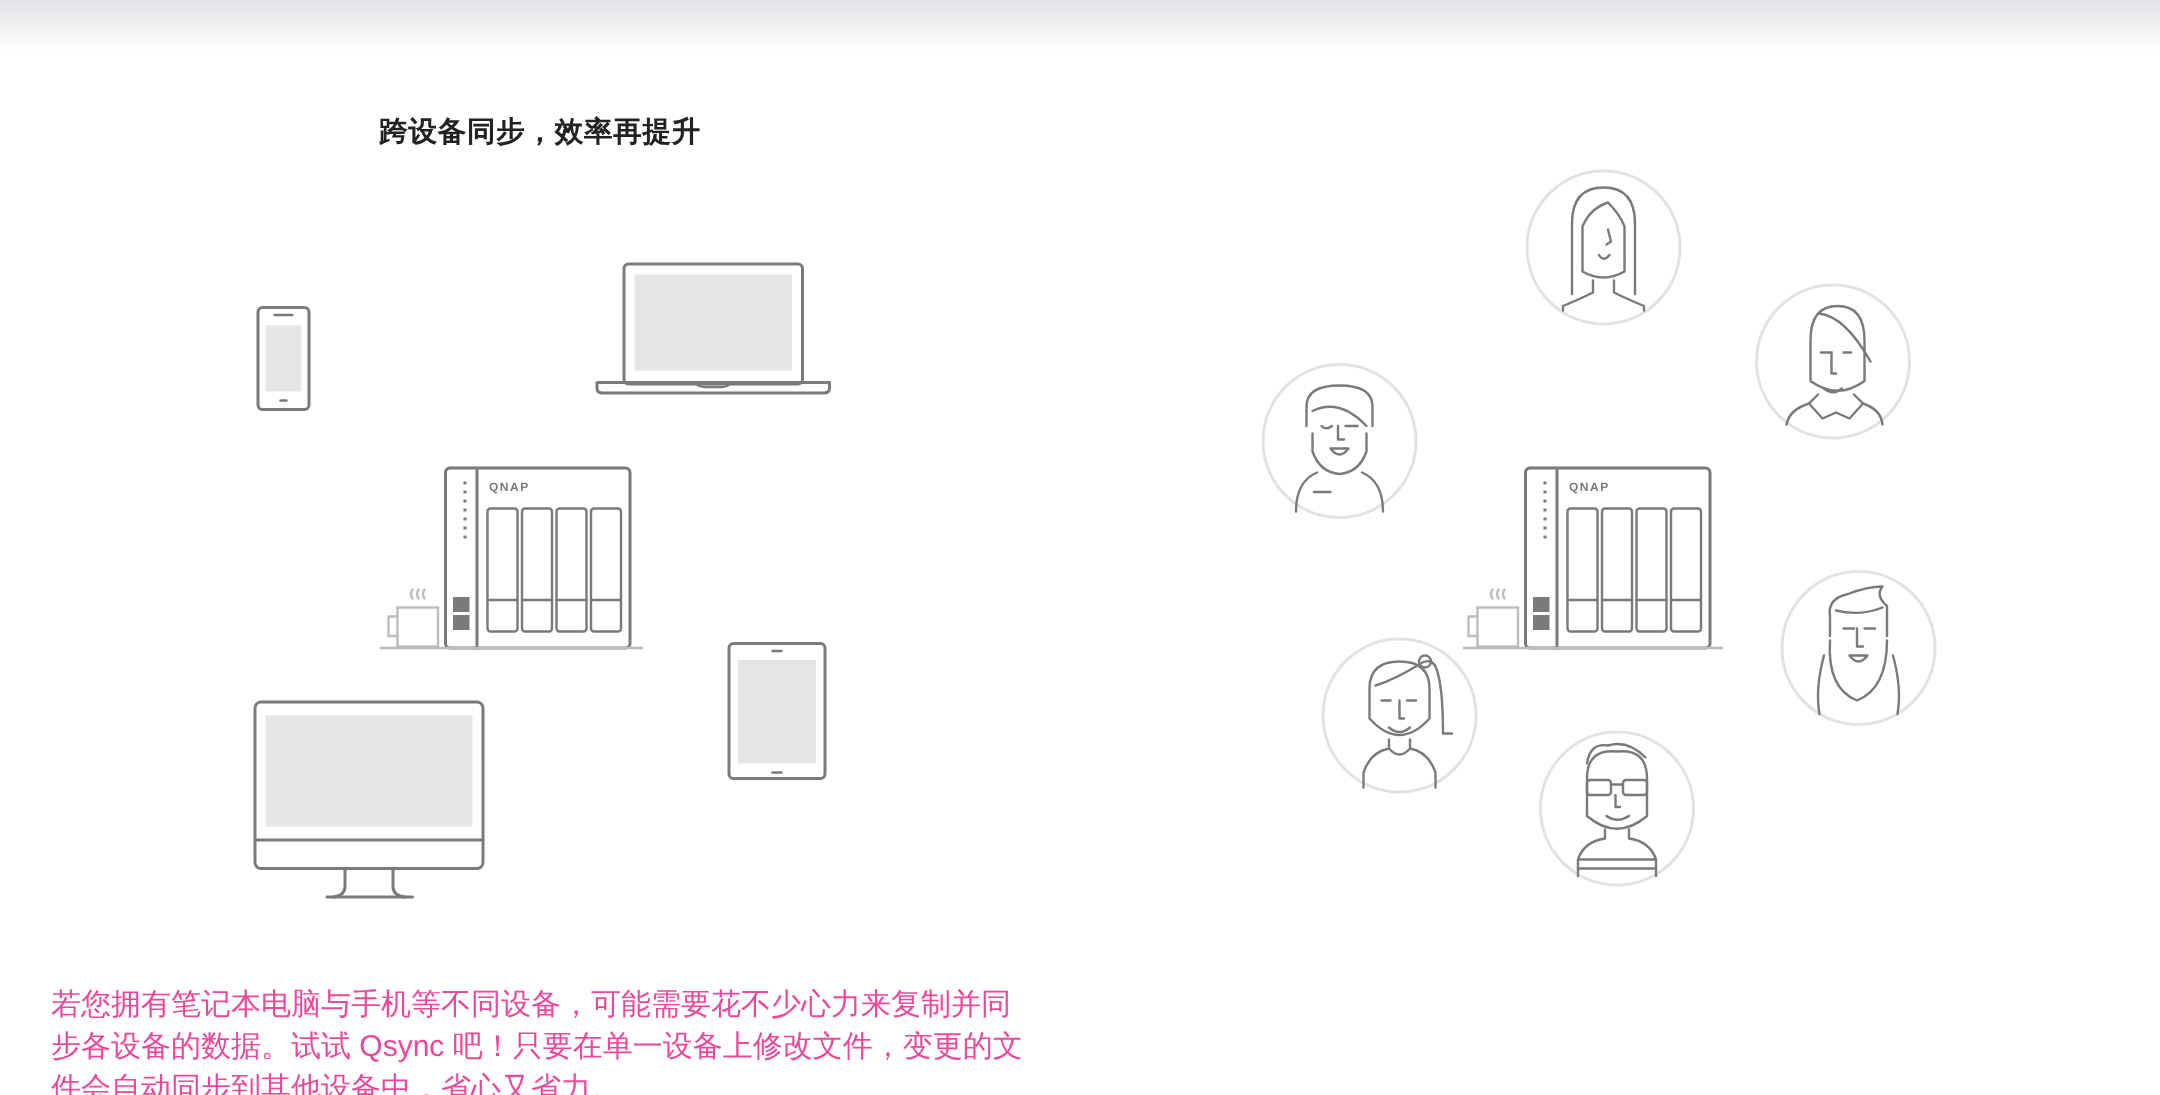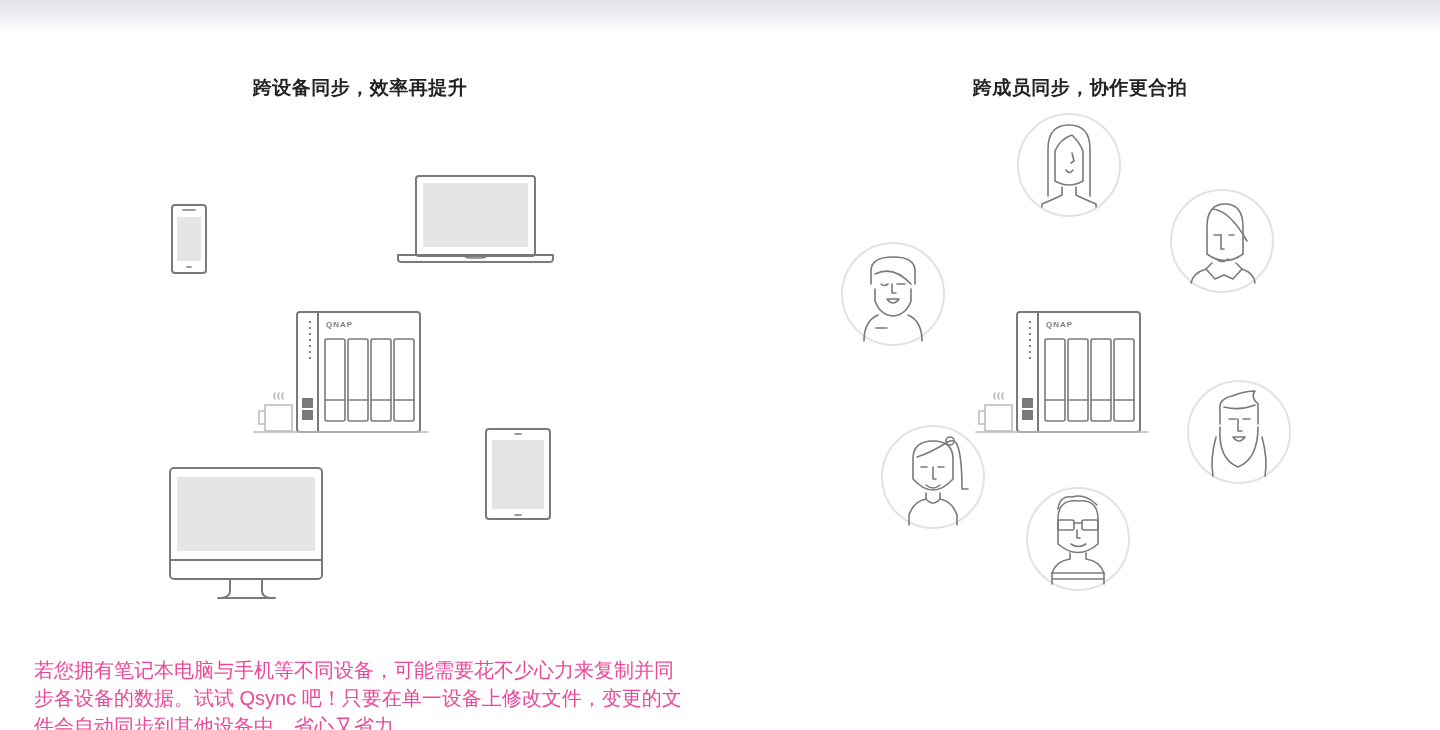--- a/index.html
+++ b/index.html
@@ -102,21 +102,20 @@
       <line class="stroke" x1="170" y1="521" x2="322" y2="521"></line>
       <path class="stroke" d="M230 540 V552 Q230 558 222 559 M262 540 V552 Q262 558 270 559"></path>
       <line class="stroke" x1="218" y1="559" x2="275" y2="559"></line>
     </g>
   </svg>
 
   <p class="desc">若您拥有笔记本电脑与手机等不同设备，可能需要花不少心力来复制并同步各设备的数据。试试 Qsync 吧！只要在单一设备上修改文件，变更的文件会自动同步到其他设备中，省心又省力。</p>
 </section>
 
 <section class="col right">
-  <h2 class="title">跨成员同步，协作更合拍</h2>
 
   <svg class="illus" width="720" height="520" viewBox="720 60 720 520">
 
     <g>
       <circle class="ring" cx="1069" cy="126" r="51"></circle>
       <path class="thin" d="M1048 157 V110 Q1048 86 1069 86 Q1090 86 1090 110 V157"></path>
       <path class="thin" d="M1055 142 V112 Q1060 100 1072 96 Q1080 104 1083 112 V142 Q1069 150 1055 142 Z"></path>
       <path class="thin" d="M1072 114 L1074 122 L1071 124"></path>
       <path class="thin" d="M1066 131 Q1069 136 1073 131"></path>
       <path class="thin" d="M1062 148 V156 Q1054 160 1042 165 V168 M1076 148 V156 Q1084 160 1096 165 V168"></path>

